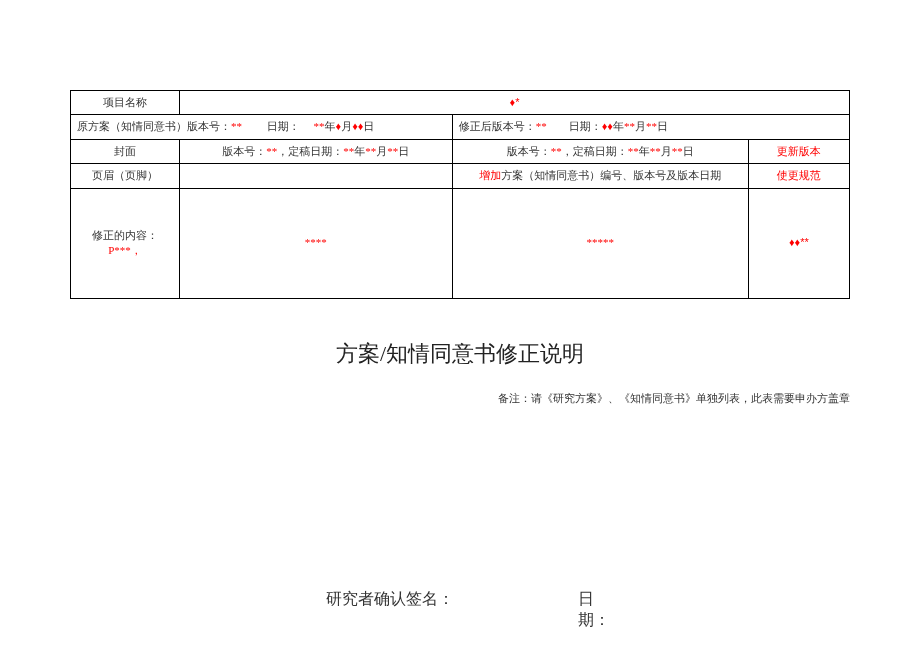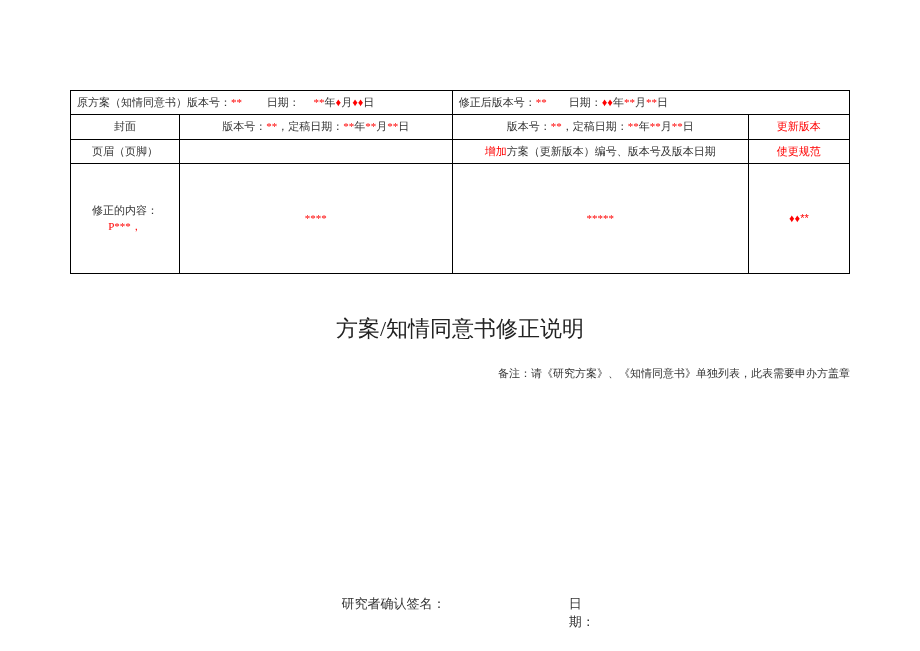--- a/index.html
+++ b/index.html
@@ -42,21 +42,21 @@
       font-size: 11px;
       margin-top: 22px;
       color: #333;
     }
     .footer {
       position: absolute;
       left: 16px;
       right: 0;
       bottom: 20px;
       text-align: center;
-      font-size: 13px;
+      font-size: 16px;
     }
     .footer .sig {
       display: inline-block;
       margin-right: 120px;
     }
     .footer .date {
       display: inline-block;
       text-align: left;
       vertical-align: top;
     }
@@ -73,20 +73,24 @@
 
   <table class="main">
     <colgroup>
       <col class="col-loc">
         <col class="col-orig">
         <col class="col-rev">
         <col class="col-note">
     </colgroup>
 
     <tbody>
+        <tr>
+      <td>项目名称</td>
+      <td colspan="3"><span class="diamond">♦*</span></td>
+    </tr>
 
     <tr>
       <td colspan="2" style="text-align:left;">
         <span>原方案（知情同意书）版本号：</span><span class="red">**</span>
         &nbsp;&nbsp;&nbsp;&nbsp;&nbsp;&nbsp;&nbsp;&nbsp;<span>日期：</span>
         &nbsp;&nbsp;&nbsp;&nbsp;<span class="red">**</span><span>年</span><span class="diamond">♦</span><span>月</span><span class="diamond">♦♦</span><span>日</span>
       </td>
       <td colspan="2" style="text-align:left;">
         <span>修正后版本号：</span><span class="red">**</span>
         &nbsp;&nbsp;&nbsp;&nbsp;&nbsp;&nbsp;&nbsp;<span>日期：</span><span class="diamond">♦♦</span><span>年</span><span class="red">**</span><span>月</span><span class="red">**</span><span>日</span>
@@ -102,21 +106,21 @@
       <td>
         <span>版本号：</span><span class="red">**</span><span>，定稿日期：</span><span class="red">**</span><span>年</span><span class="red">**</span><span>月</span><span class="red">**</span><span>日</span>
       </td>
       <td class="red">更新版本</td>
     </tr>
 
     <tr>
       <td>页眉（页脚）</td>
       <td></td>
       <td>
-        <span class="red">增加</span><span>方案（更新版本）编号、版本号及版本日期</span>
+        <span class="red">增加</span><span>方案（知情同意书）编号、版本号及版本日期</span>
       </td>
       <td class="red">使更规范</td>
     </tr>
 
     <tr class="tallrow">
       <td>
         <span>修正的内容：</span><br>
         <span class="red">P***</span><span class="red">，</span>
       </td>
       <td class="red">****</td>

